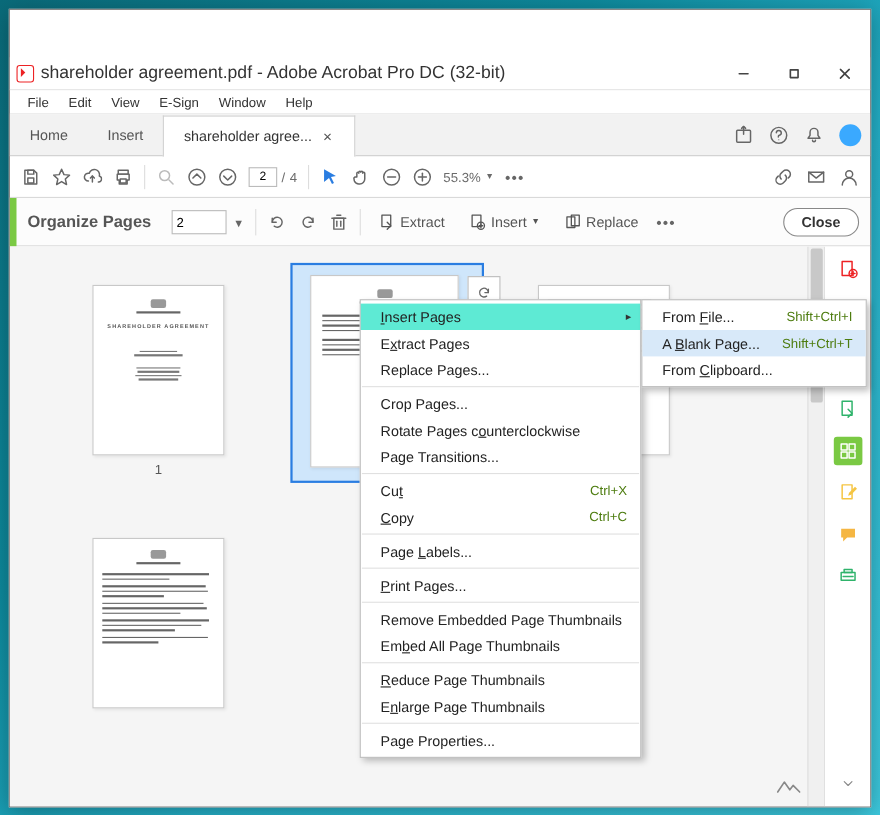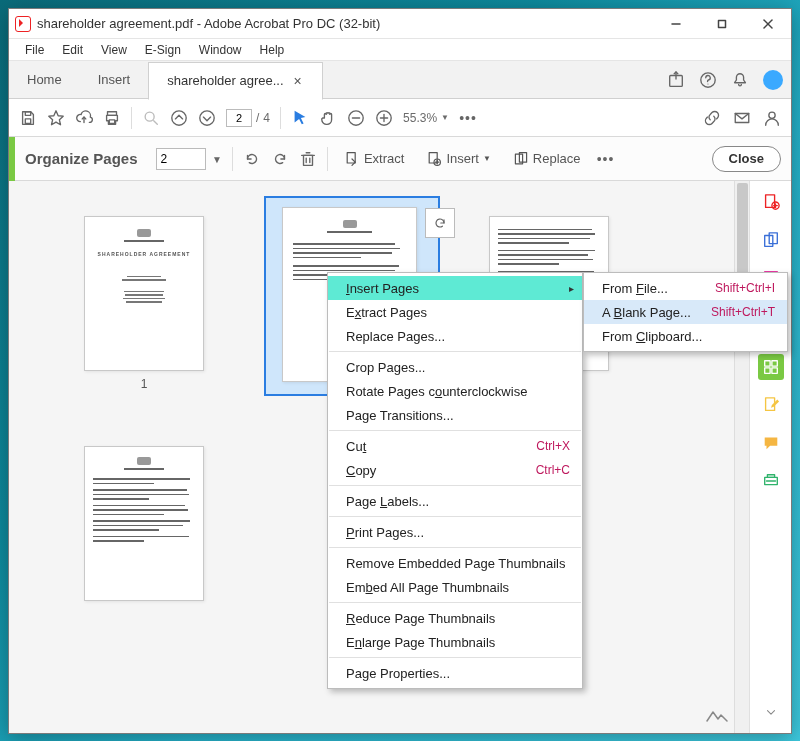--- a/index.html
+++ b/index.html
@@ -1,19 +1,19 @@
 <!DOCTYPE html>
 <html><head>
 <meta charset="utf-8">
 <style>
   * { box-sizing: border-box; margin: 0; padding: 0; font-family: "Segoe UI", Arial, sans-serif; }
   body { width: 800px; height: 741px; overflow: hidden; background: linear-gradient(135deg,#0a6b7a 0%, #0e8a9d 35%, #25b0c8 60%, #3dc8dd 100%); position: relative; }
   .app-window { position: absolute; top: 8px; left: 8px; width: 784px; height: 726px; background: #fff; border: 1px solid #7a7a7a; box-shadow: 0 4px 20px rgba(0,0,0,.3); display: flex; flex-direction: column; }
   
-  .title-bar { height: 30px; display: flex; align-items: center; padding: 0 0 0 6px; background: #fff; border-bottom: 1px solid #e5e5e5; font-size: 13px; color: #333; }
+  .title-bar { height: 30px; display: flex; align-items: center; padding: 0 0 0 6px; background: #fff; border-bottom: 1px solid #e5e5e5; font-size: 16px; color: #333; margin-top: 43px; }
   .title-bar .app-icon { width: 16px; height: 16px; background: #fff; border: 1.5px solid #ed2224; border-radius: 3px; position: relative; margin-right: 6px; }
   .title-bar .app-icon::after { content: ""; position: absolute; left: 3px; top: 2px; width: 0; height: 0; border-left: 4px solid #ed2224; border-top: 4px solid transparent; border-bottom: 4px solid transparent; }
   .title-bar .title-text { flex: 0 0 auto; }
   .title-bar .spacer { flex: 1; }
   .title-bar .win-btn { width: 46px; height: 30px; display: flex; align-items: center; justify-content: center; color: #444; }
   .win-btn svg { width: 10px; height: 10px; }
   
   .menu-bar { height: 22px; display: flex; align-items: center; gap: 2px; padding: 0 8px; font-size: 12px; color: #333; border-bottom: 1px solid #e5e5e5; }
   .menu-bar .menu-item { padding: 2px 8px; }
   
@@ -59,21 +59,21 @@
   .page-thumb .h { font-size: 5px; text-align: center; letter-spacing: 1px; color: #555; margin: 6px 0; font-weight: 700; }
   .page-thumb .center-blk { text-align: center; font-size: 3px; line-height: 2; margin-top: 10px; }
   .page-label { text-align: center; font-size: 12px; color: #555; margin-top: 6px; }
   .thumb-selected { position: absolute; background: #cfe6fb; border: 2px solid #2a7de1; }
   .rotate-handle { position: absolute; width: 30px; height: 30px; background: #fff; border: 1px solid #bbb; display: flex; align-items: center; justify-content: center; color: #666; }
   
   .ctx-menu { position: absolute; background: #fff; border: 1px solid #bcbcbc; box-shadow: 3px 3px 6px rgba(0,0,0,.25); font-size: 13px; color: #222; padding: 3px 0; z-index: 50; }
   .ctx-menu .row { height: 24px; display: flex; align-items: center; padding: 0 30px 0 18px; white-space: nowrap; position: relative; }
   .ctx-menu .row.hl { background: #5eead4; }
   .ctx-menu .row.hl2 { background: #d8e9f9; }
-  .ctx-menu .row .shortcut { position: absolute; right: 12px; color: #be185d; font-size: 12px; }
+  .ctx-menu .row .shortcut { position: absolute; right: 12px; color: #4d7c0f; font-size: 12px; }
   .ctx-menu .row .sub-arrow { position: absolute; right: 8px; font-size: 10px; color: #333; }
   .ctx-menu .sep { height: 1px; background: #e0e0e0; margin: 3px 1px; }
   .ctx-menu u { text-decoration: underline; }
   .bottom-fade { position: absolute; bottom: 0; right: 6px; color: #888; }
   
   svg { stroke: currentColor; fill: none; stroke-width: 1.5; stroke-linecap: round; stroke-linejoin: round; }
 </style>
 </head>
 <body>
 

